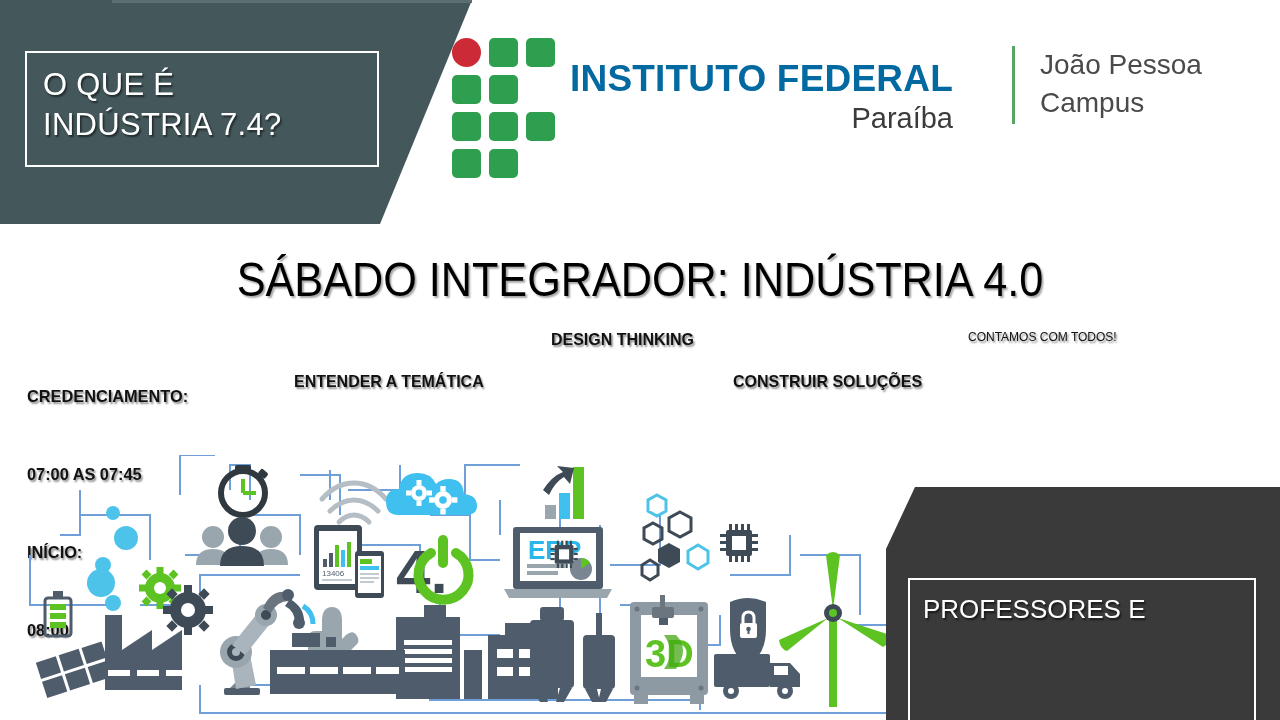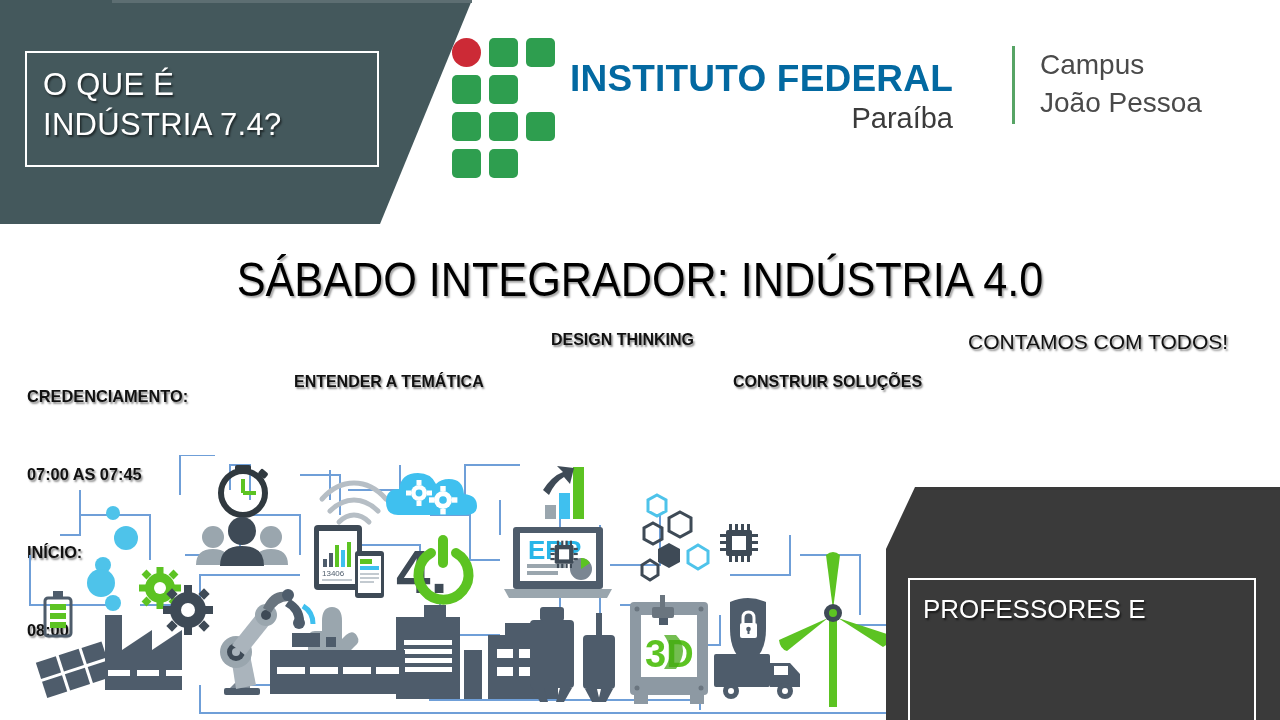--- a/index.html
+++ b/index.html
@@ -82,21 +82,21 @@
   }
   .lbl-entender{
     left:294px; top:372px; font-size:17px; font-weight:bold;
     transform:scaleX(.94); transform-origin:left top;
   }
   .lbl-construir{
     left:733px; top:372px; font-size:17px; font-weight:bold;
     transform:scaleX(.94); transform-origin:left top;
   }
   .lbl-contamos{
-    left:968px; top:330px; font-size:21px; font-weight:normal;
+    left:968px; top:330px; font-size:12px; font-weight:normal;
     transform:scaleX(1); transform-origin:left top;
   }
 
   
   .dark-panel{
     position:absolute; left:886px; top:487px; width:394px; height:233px;
     background:#3a3a3a;
     clip-path: polygon(29px 0, 394px 0, 394px 233px, 0 233px, 0 62px);
   }
   .audience-box{
@@ -145,22 +145,22 @@
     </div>
 
     <div class="logo-name">
       <div class="l1">INSTITUTO FEDERAL</div>
       <div class="l2">Paraíba</div>
     </div>
 
     <div class="logo-div"></div>
 
     <div class="logo-campus">
+      <div>João Pessoa</div>
       <div>Campus</div>
-      <div>João Pessoa</div>
     </div>
   </div>
 
   <div class="main-title">SÁBADO INTEGRADOR: INDÚSTRIA 4.0</div>
 
   <div class="lbl lbl-credenciamento">
     <div>CREDENCIAMENTO:</div>
     <div>07:00 AS 07:45</div>
     <div>INÍCIO:</div>
     <div>08:00</div>

